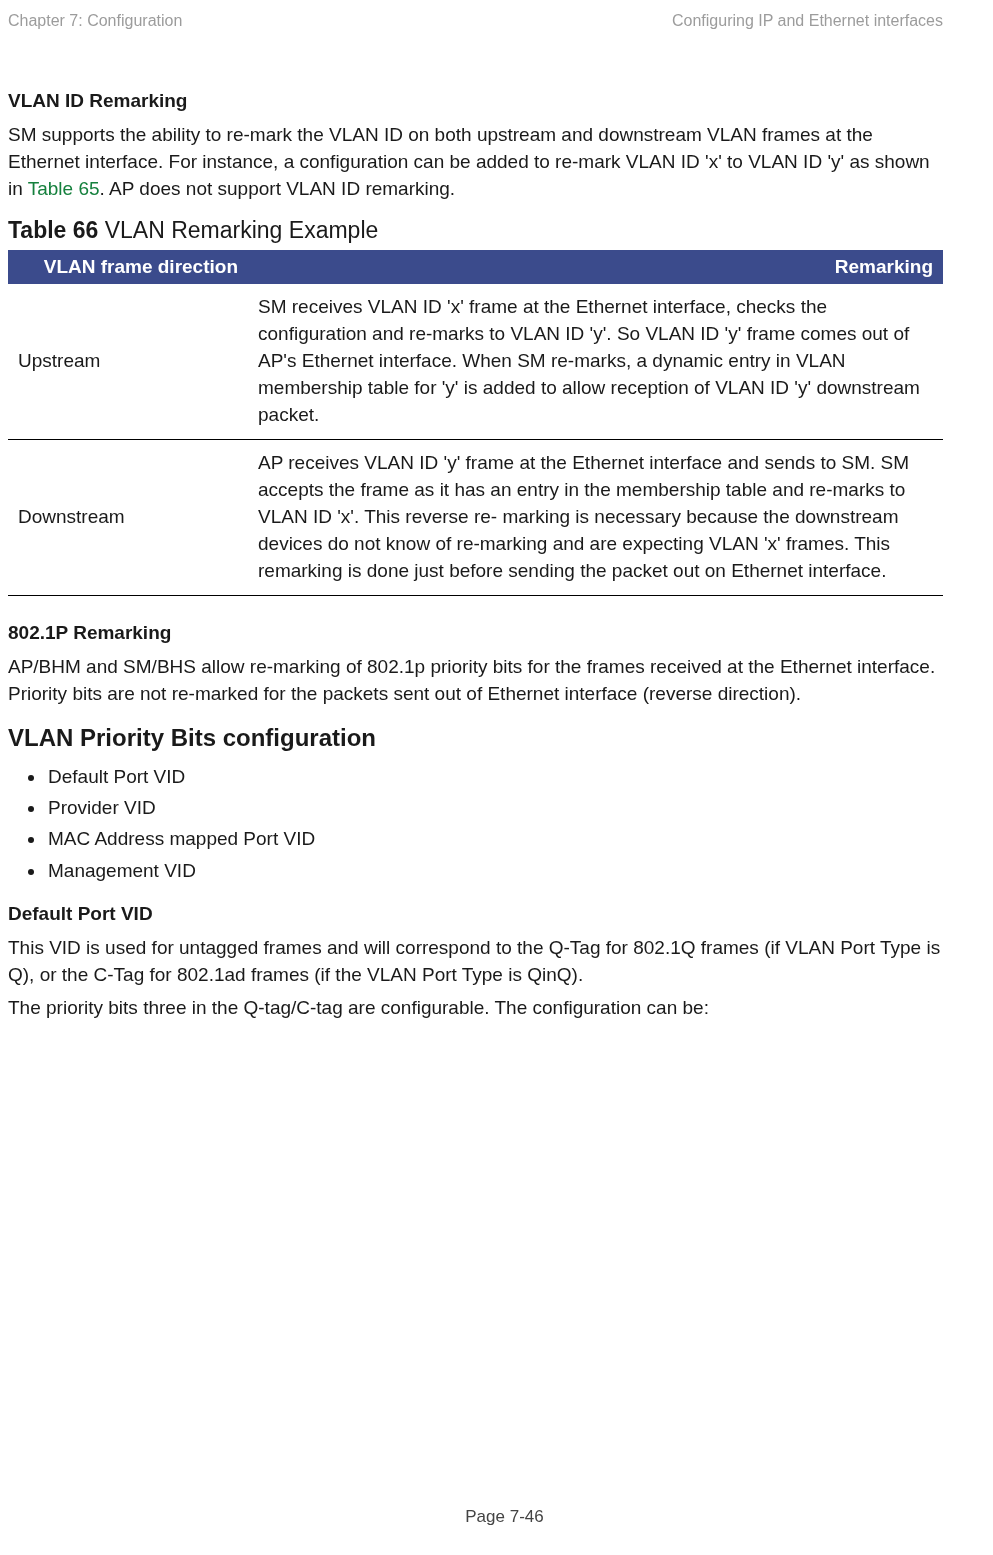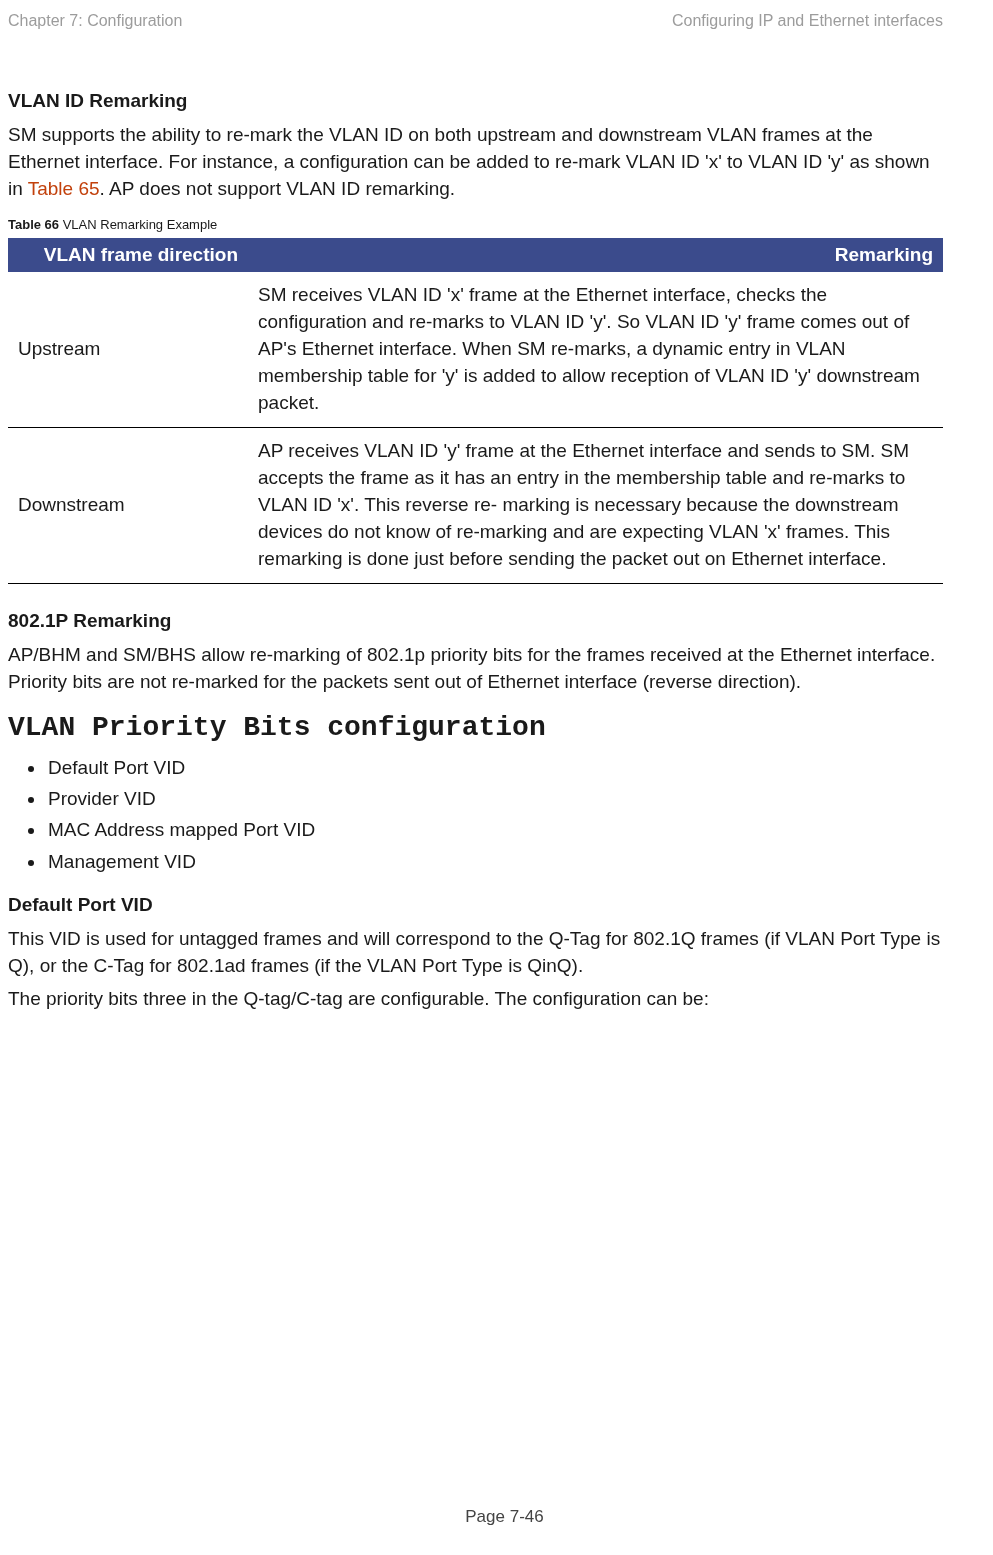--- a/index.html
+++ b/index.html
@@ -27,24 +27,24 @@
     font-weight: 700;
     font-size: 19px;
     margin: 0 0 10px 0;
   }
   p {
     font-size: 19px;
     line-height: 1.42;
     margin: 0 0 14px 0;
   }
   .link {
-    color: #c2410c;
+    color: #15803d;
   }
   .table-caption {
-    font-size: 13px;
+    font-size: 23px;
     margin: 12px 0 6px 0;
   }
   .table-caption b { font-weight: 700; }
   table.vlan {
     width: 100%;
     border-collapse: collapse;
     font-size: 19px;
     margin-bottom: 26px;
   }
   table.vlan th {
@@ -55,24 +55,24 @@
     padding: 6px 10px;
   }
   table.vlan td {
     padding: 10px 10px;
     vertical-align: middle;
     border-bottom: 1.5px solid #000;
     line-height: 1.42;
   }
   table.vlan td.dir { width: 220px; }
   h2.section {
-    font-size: 28px;
+    font-size: 24px;
     font-weight: 700;
     margin: 16px 0 10px 0;
-    font-family: Liberation Mono, monospace;
+    font-family: Liberation Sans, sans-serif;
   }
   ul.bullets {
     margin: 0 0 18px 0;
     padding-left: 38px;
     font-size: 19px;
     line-height: 1.55;
   }
   ul.bullets li {
     padding-left: 2px;
     margin-bottom: 2px;

